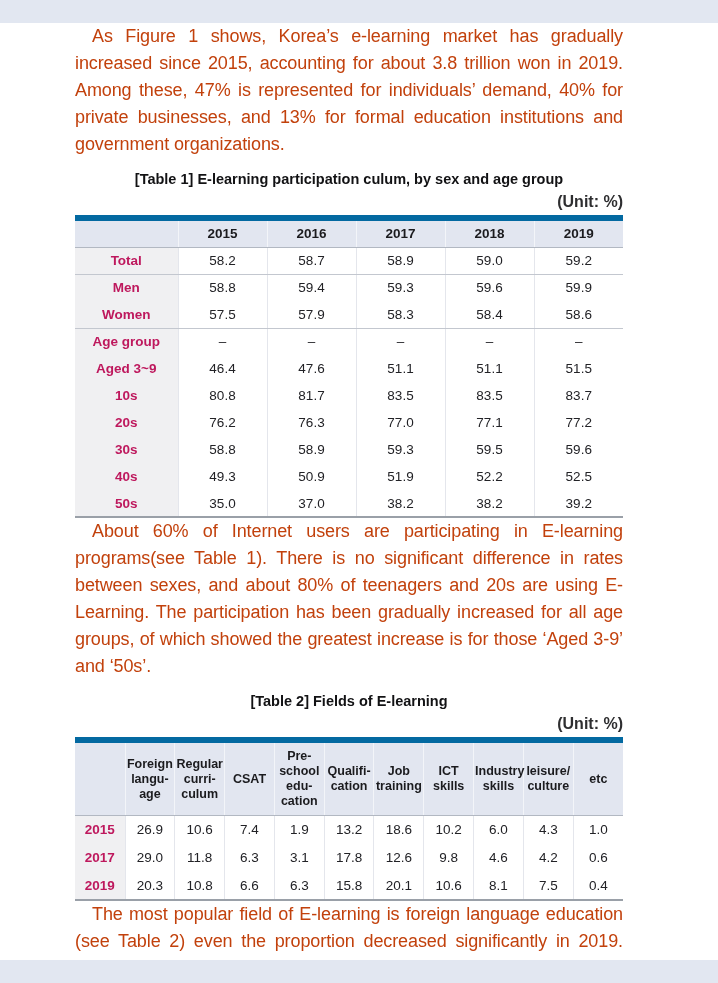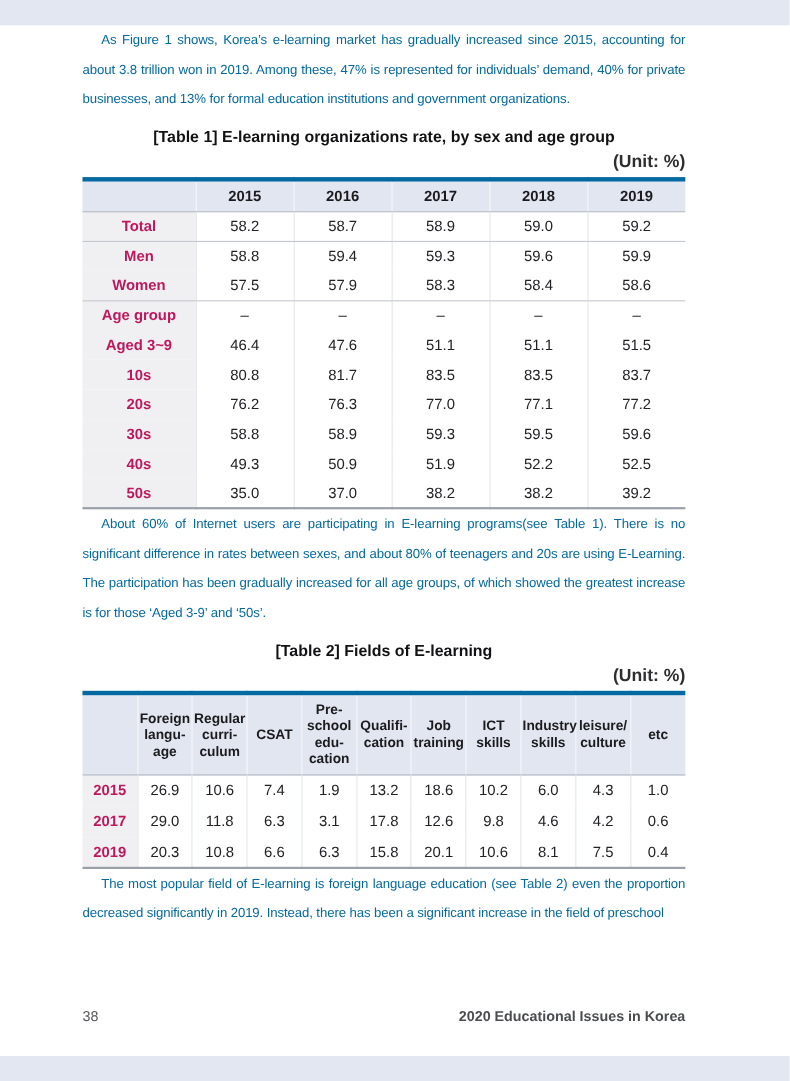--- a/index.html
+++ b/index.html
@@ -2,30 +2,30 @@
 <html><head>
 <meta charset="utf-8">
 <style>
   html,body{margin:0;padding:0;background:#ffffff;}
   body{font-family:"Liberation Sans","DejaVu Sans",sans-serif;color:#1e1e20;}
   .page{position:relative;width:718px;height:983px;background:#ffffff;overflow:hidden;}
   .deco-bar{position:absolute;left:0;width:718px;height:23px;background:#e2e7f1;}
   .deco-bar.top{top:0;}
   .deco-bar.bottom{bottom:0;}
   .content{position:absolute;top:23px;left:75px;width:548px;}
-  p.body-text{font-size:12px;line-height:27px;text-align:justify;text-indent:17px;
-    margin:0;color:#0369a1;letter-spacing:-0.1px;}
+  p.body-text{font-size:18px;line-height:27px;text-align:justify;text-indent:17px;
+    margin:0;color:#c2410c;letter-spacing:-0.1px;}
   .p1{margin-top:36px;}
   .p2{margin-top:17px;}
   .p3{margin-top:15px;}
   .tcaption{text-align:center;font-size:14.5px;color:#121214;margin-top:13px;font-weight:600;}
   .tcaption .tag{font-weight:700;}
   .unit-label{text-align:right;font-size:16px;font-weight:700;color:#2e2e30;margin:6px 0 4px 0;}
   table{border-collapse:collapse;width:548px;table-layout:fixed;
-    border-top:4px solid #0369a1;border-bottom:2px solid #9aa0a8;}
+    border-top:6px solid #0369a1;border-bottom:2px solid #9aa0a8;}
   th,td{padding:0;text-align:center;vertical-align:middle;font-weight:normal;
     font-size:13.5px;color:#222226;border-right:1px solid #e4e6ec;}
   th:last-child,td:last-child{border-right:none;}
   thead th{background:#e2e6f0;font-weight:700;border-right:1px solid #f3f5f9;
     border-bottom:1px solid #b2b8c2;color:#1b1b1e;}
   thead th:last-child{border-right:none;}
   tbody th.rl{background:#f0f0f2;font-weight:700;color:#be185d;}
   .t1 thead tr{height:29px;}
   .t1 tbody tr{height:27px;}
   .t1 tr.sec th,.t1 tr.sec td{border-bottom:1px solid #c3c7cf;}
@@ -38,21 +38,21 @@
 </head>
 <body>
 
 <div class="page">
   <div class="deco-bar top"></div>
 
   <div class="content">
 
     <p class="body-text p1">As Figure 1 shows, Korea’s e-learning market has gradually increased since 2015, accounting for about 3.8 trillion won in 2019. Among these, 47% is represented for individuals’ demand, 40% for private businesses, and 13% for formal education institutions and government organizations.</p>
 
-    <div class="tcaption"><span class="tag">[Table 1]</span> <span>E-learning organizations rate, by sex and age group</span></div>
+    <div class="tcaption"><span class="tag">[Table 1]</span> <span>E-learning participation culum, by sex and age group</span></div>
     <div class="unit-label">(Unit: %)</div>
 
     <table class="t1">
       <colgroup>
           <col style="width:103px">
           <col>
           <col>
           <col>
           <col>
           <col>
@@ -226,19 +226,15 @@
           <td>8.1</td>
           <td>7.5</td>
           <td>0.4</td>
         </tr>
       </tbody>
     </table>
 
     <p class="body-text p3">The most popular field of E-learning is foreign language education (see Table 2) even the proportion decreased significantly in 2019. Instead, there has been a significant increase in the field of preschool</p>
   </div>
 
-  <div class="page-footer">
-    <span class="pg">38</span>
-    <span class="book">2020 Educational Issues in Korea</span>
-  </div>
 
   <div class="deco-bar bottom"></div>
 </div>
 
 </body></html>

